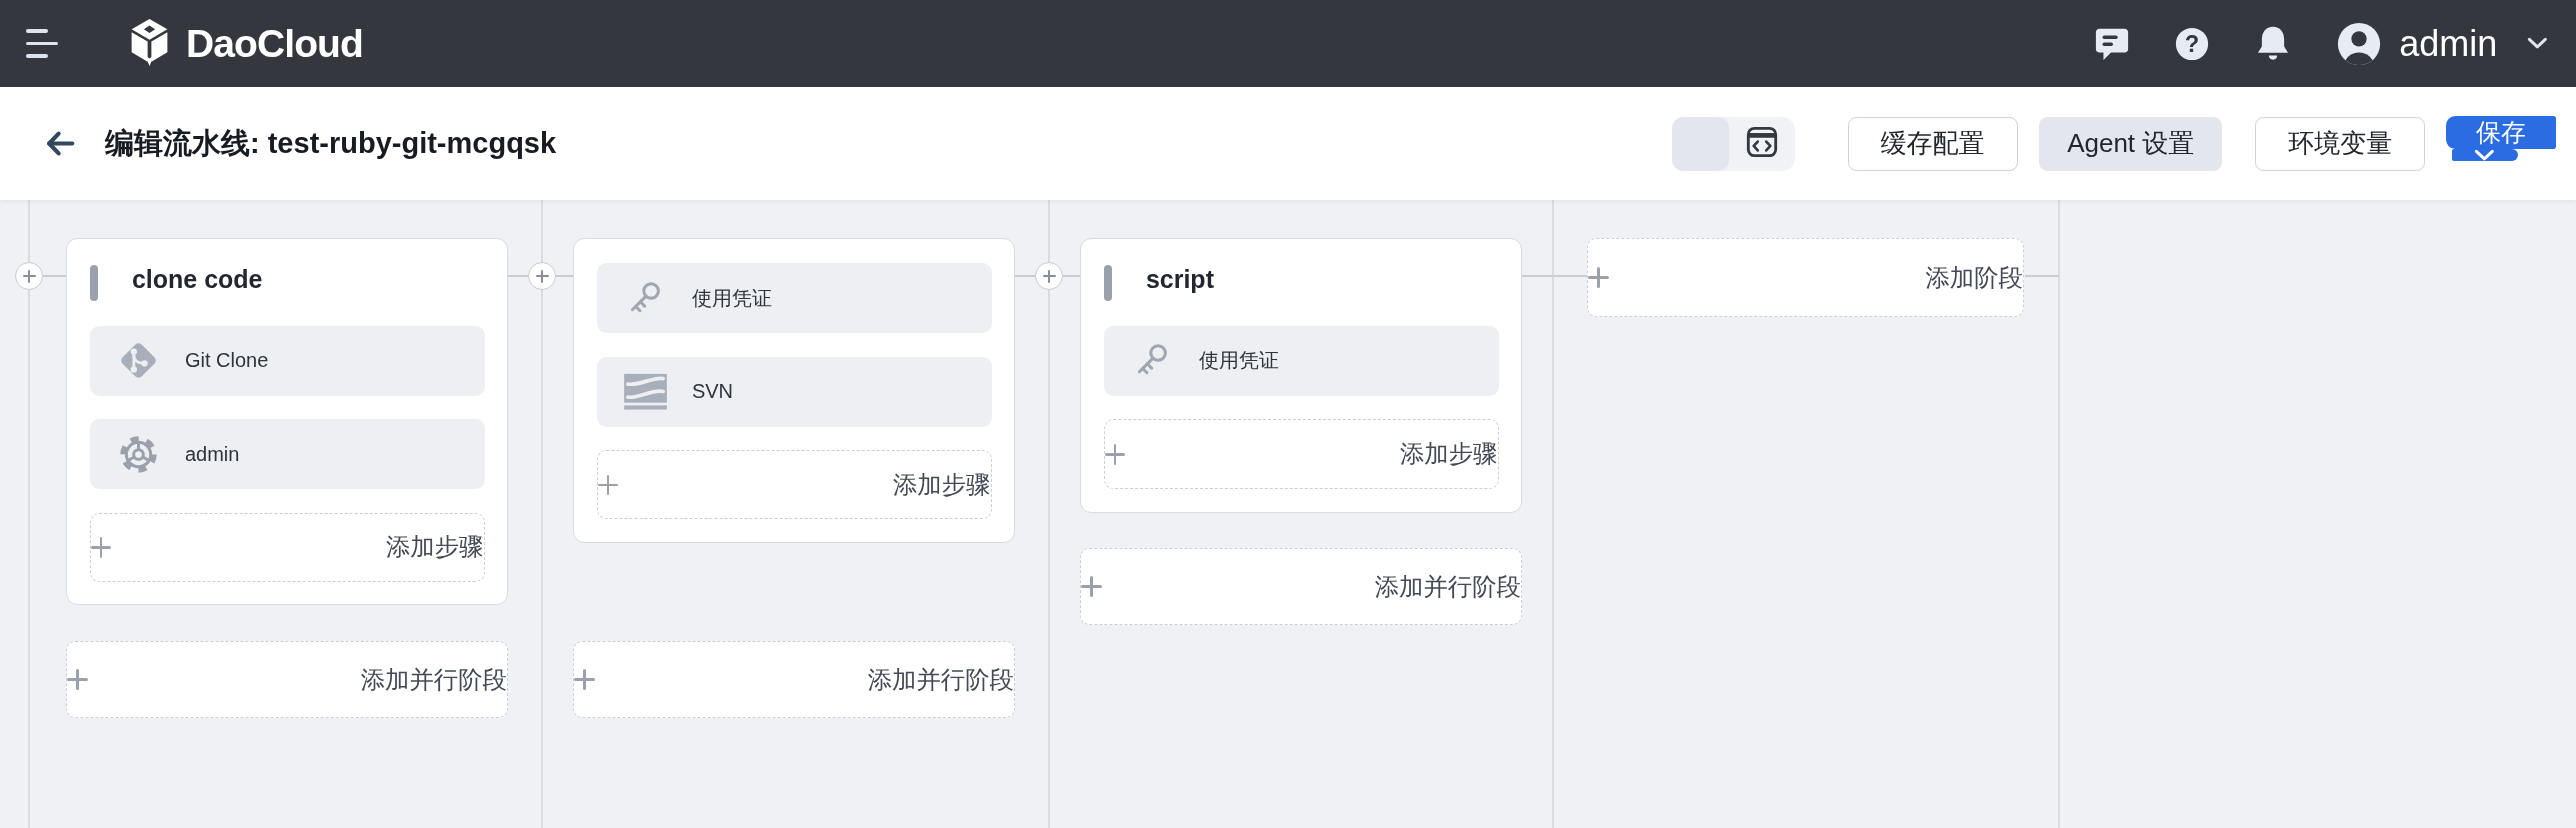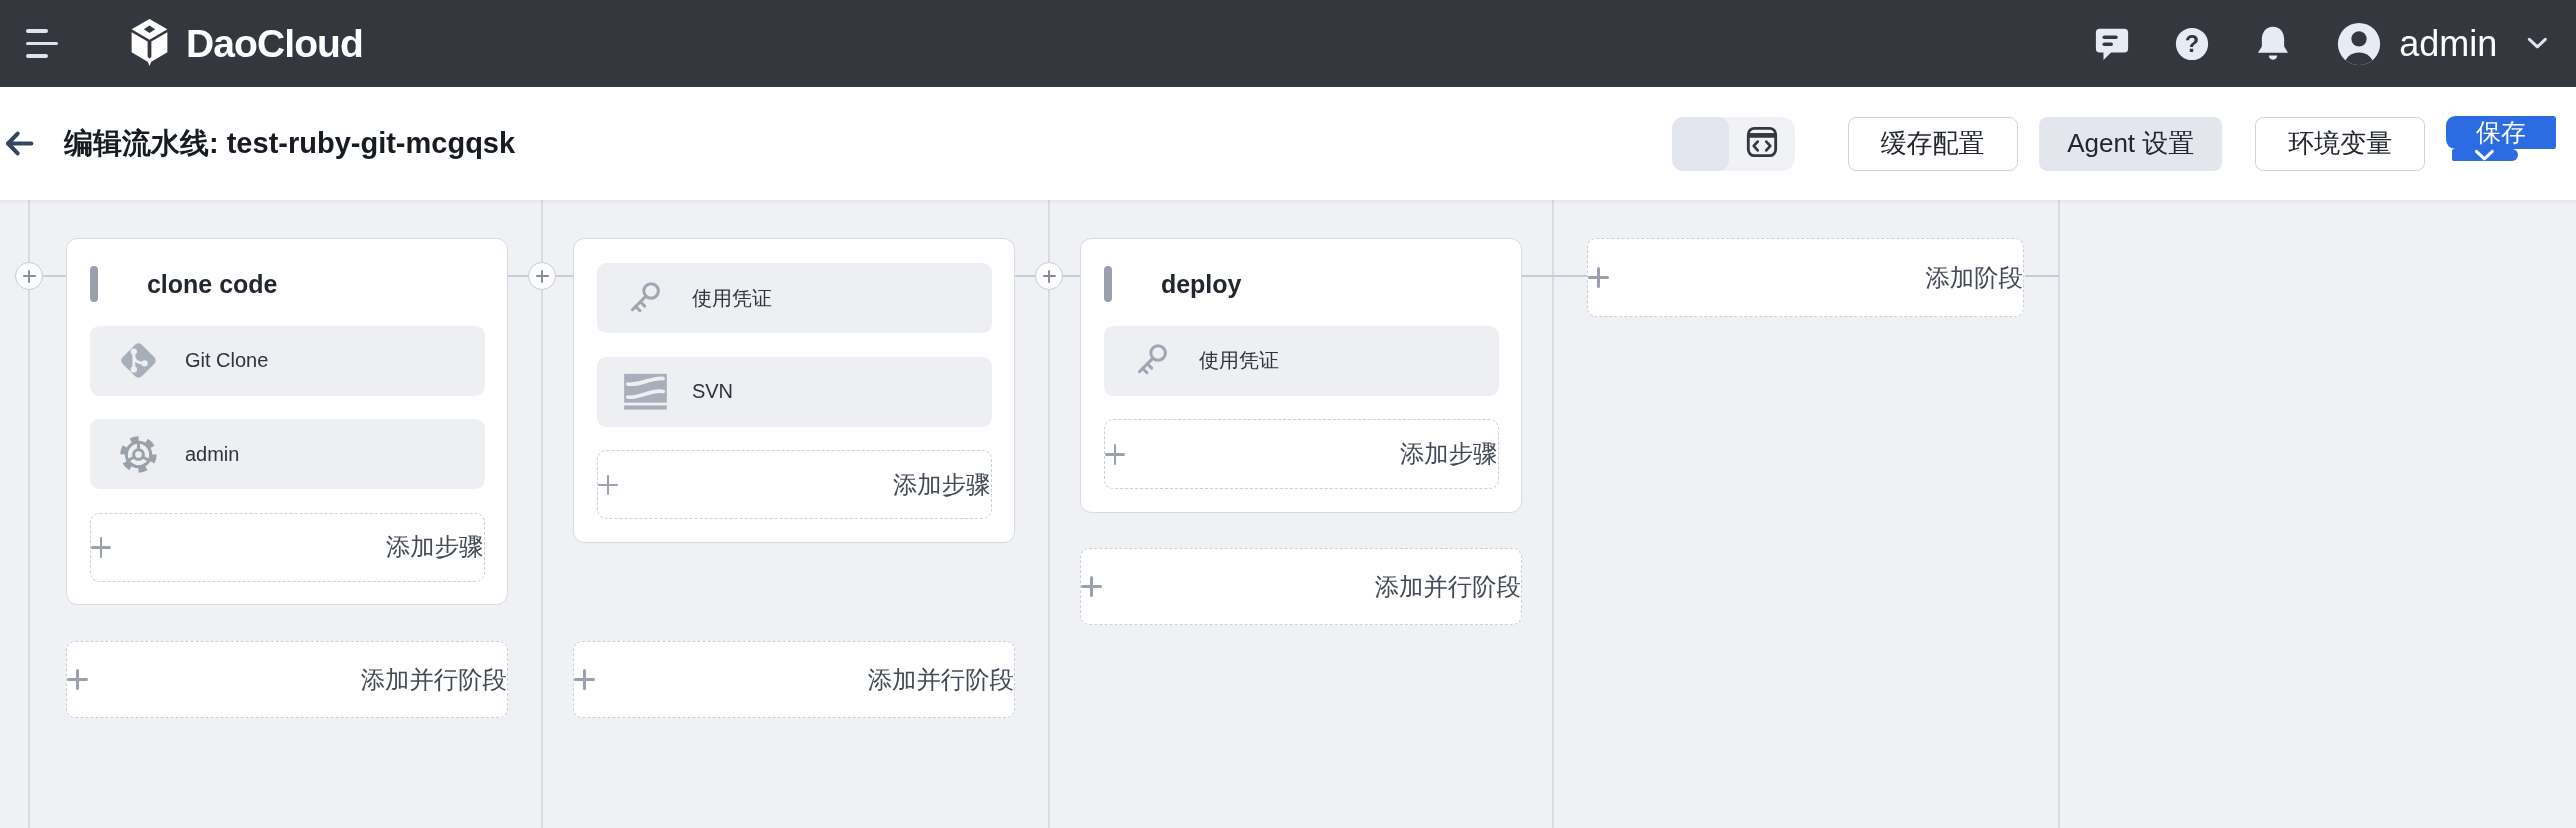--- a/index.html
+++ b/index.html
@@ -15,21 +15,21 @@
   .hamburger .l3{width:21.6px;}
   .logo{display:flex;align-items:center;margin-left:66px;cursor:pointer;}
   .logo-word{color:#ffffff;font-size:39px;font-weight:bold;letter-spacing:-0.9px;margin-left:13px;}
   .topbar-right{margin-left:auto;display:flex;align-items:center;gap:44px;padding-right:28px;}
   .tb-icon{display:flex;align-items:center;cursor:pointer;}
   .user-chip{display:flex;align-items:center;gap:17px;cursor:pointer;}
   .user-name{color:#ffffff;font-size:36px;}
   .user-chip .chev{margin-left:13px;}
 
   
-  .pageheader{height:113px;background:#ffffff;display:flex;align-items:center;
+  .pageheader{height:113px;background:#ffffff;display:flex;align-items:center;padding-left:41px;
     box-shadow:0 1.9px 3.8px rgba(16,24,40,.05);position:relative;z-index:5;}
   .back-btn{width:38px;height:38px;display:flex;align-items:center;justify-content:center;cursor:pointer;}
   .page-title{font-size:29px;font-weight:bold;color:#171b22;margin-left:26px;white-space:nowrap;}
   .header-controls{display:flex;align-items:center;margin-left:auto;margin-right:20px;}
   .view-toggle{width:123px;height:54px;background:#f0f2f6;border-radius:13px;display:flex;align-items:center;margin-right:53px;}
   .view-toggle .seg-left{width:57px;height:54px;background:#e3e6ee;border-radius:11.3px;cursor:pointer;}
   .view-toggle .seg-right{flex:1;display:flex;align-items:center;justify-content:center;cursor:pointer;}
   .hbtn{height:54px;border-radius:8.4px;background:#ffffff;border:1.9px solid #ccd1db;color:#22262e;
     font-size:26px;display:flex;align-items:center;justify-content:center;cursor:pointer;padding:0 32px;white-space:nowrap;}
   .hbtn.cache{margin-right:21.6px;}
@@ -51,21 +51,21 @@
   .plus-glyph::before,.plus-glyph::after{content:"";position:absolute;background:currentColor;border-radius:1.9px;}
   .plus-glyph.small{width:13px;height:13px;}
   .plus-glyph.small::before{left:0;right:0;top:5.2px;height:2.8px;}
   .plus-glyph.small::after{top:0;bottom:0;left:5.2px;width:2.8px;}
   .plus-glyph.big{width:20.7px;height:20.7px;}
   .plus-glyph.big::before{left:0;right:0;top:9px;height:2.8px;}
   .plus-glyph.big::after{top:0;bottom:0;left:9px;width:2.8px;}
 
   .stage{position:absolute;top:38px;width:442px;background:#ffffff;border:1.4px solid #d6dae1;border-radius:11.3px;
     padding:24.4px 22.5px 22.5px;z-index:2;}
-  .stage-header{display:flex;align-items:center;height:38px;margin:1.9px 0 22.5px;gap:15px;}
+  .stage-header{display:flex;align-items:flex-start;height:38px;margin:1.9px 0 22.5px;}
   .stage-bar{width:8.4px;height:36px;border-radius:4.7px;background:#9aa1ad;}
   .stage-title{font-size:25px;font-weight:600;color:#22262e;margin-left:34px;}
   .step{height:70px;border-radius:9.4px;background:#edeff3;display:flex;align-items:center;
     padding:0 19px 0 26px;margin-bottom:23.5px;cursor:pointer;}
   .step-label{font-size:20px;color:#2e333c;margin-left:24.4px;}
   .step-icon{width:45px;display:flex;align-items:center;justify-content:center;}
   .dashed-btn{border:1.9px dashed #c9ced8;border-radius:9.4px;display:flex;align-items:center;justify-content:space-between;
     cursor:pointer;color:#9aa1ac;}
   .dashed-btn .lbl{font-size:24.4px;color:#43495​5;color:#434955;}
   .add-step{height:69px;background:transparent;}
@@ -262,21 +262,21 @@
     </div>
     <div class="dashed-btn add-step">
       <span class="plus-glyph big"></span>
       <span class="lbl">添加步骤</span>
     </div>
   </div>
 
   <div class="stage" style="left:1080px">
     <div class="stage-header">
       <span class="stage-bar"></span>
-      <span class="stage-title">deploy</span>
+      <span class="stage-title">script</span>
     </div>
     <div class="step">
       <span class="step-icon">
         <svg width="43" height="43" viewBox="0 0 46 46" fill="none" stroke="#9fa6b1" stroke-width="3.2" stroke-linecap="round" stroke-linejoin="round">
           <circle cx="29" cy="15" r="7.8"></circle>
           <path d="M23 21 L9 35"></path>
           <path d="M12.5 31.5 l4.6 4.6"></path>
           <path d="M17.5 26.5 l4.6 4.6"></path>
         </svg>
       </span>

